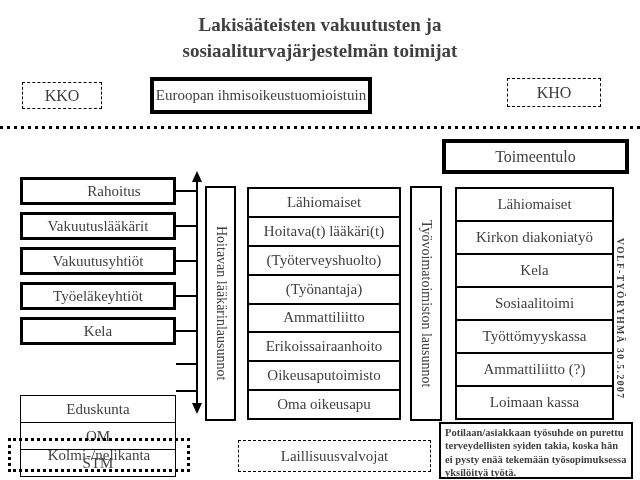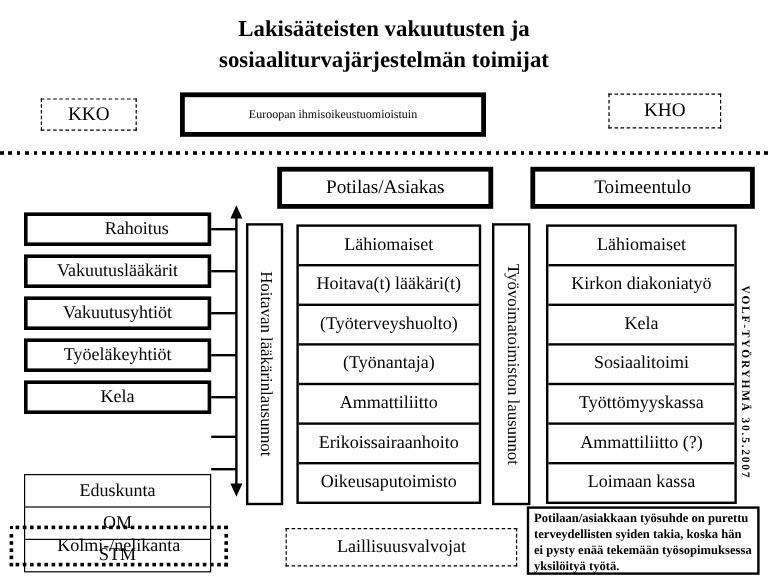--- a/index.html
+++ b/index.html
@@ -1,17 +1,17 @@
 <!DOCTYPE html>
 <html><head>
 <meta charset="utf-8">
 <style>
   html,body{margin:0;padding:0;background:#fff;}
   .stage{position:relative;width:640px;height:480px;background:#ffffff;
-         font-family:"Liberation Serif","DejaVu Serif",serif;color:#000000;overflow:hidden;}
+         font-family:"Liberation Serif","DejaVu Serif",serif;color:#404040;overflow:hidden;}
   .abs{position:absolute;box-sizing:border-box;}
   .ctr{display:flex;align-items:center;justify-content:center;text-align:center;}
   .title{left:0;right:0;top:12px;text-align:center;font-weight:bold;font-size:19px;line-height:26px;}
   .box-dash{border:1.5px dashed #000;font-size:16px;}
   .box-thick{border:4px solid #000;font-size:16px;}
   .box-dot{border:3px dotted #000;font-size:15px;}
   .lbox{left:20px;width:156px;height:28px;border:3px solid #000;font-size:15px;}
   .grp{left:20px;top:351px;width:156px;border:1.5px solid #000;margin-top:44px;}
   .grp .row{height:26px;font-size:15px;}
   .grp .row + .row{border-top:1.5px solid #000;}
@@ -36,27 +36,26 @@
 </head>
 <body>
 
 <div class="stage">
 
   <div class="abs title">
     <div>Lakisääteisten vakuutusten ja</div>
     <div>sosiaaliturvajärjestelmän  toimijat</div>
   </div>
 
-  <div class="abs ctr box-dash" style="left:34px;top:82px;width:80px;height:27px;">KKO</div>
-  <div class="abs ctr box-thick" style="left:150px;top:77px;width:255px;height:37px;font-size:10px;">Euroopan ihmisoikeustuomioistuin</div>
+  <div class="abs ctr box-dash" style="left:22px;top:82px;width:80px;height:27px;">KKO</div>
+  <div class="abs ctr box-thick" style="left:150px;top:77px;width:222px;height:37px;font-size:15px;">Euroopan ihmisoikeustuomioistuin</div>
   <div class="abs ctr box-dash" style="left:507px;top:78px;width:94px;height:29px;">KHO</div>
 
   <div class="abs dotline"></div>
 
-  <div class="abs ctr box-thick" style="left:231px;top:139px;width:180px;height:35px;">Potilas/Asiakas</div>
   <div class="abs ctr box-thick" style="left:442px;top:139px;width:187px;height:35px;">Toimeentulo</div>
 
   <div class="abs ctr lbox" style="top:177px;padding-left:32px;">Rahoitus</div>
   <div class="abs ctr lbox" style="top:212px;">Vakuutuslääkärit</div>
   <div class="abs ctr lbox" style="top:247px;text-align:right;">Vakuutusyhtiöt</div>
   <div class="abs ctr lbox" style="top:282px;">Työeläkeyhtiöt</div>
   <div class="abs ctr lbox" style="top:317px;">Kela</div>
 
   <div class="abs grp">
     <div class="row ctr">Eduskunta</div>
@@ -81,20 +80,21 @@
   <div class="abs vbox" style="left:410px;top:186px;width:32px;height:235px;">Työvoimatoimiston lausunnot</div>
 
   <div class="abs list" style="left:247px;top:187px;width:154px;height:233px;">
     <div class="cell">Lähiomaiset</div>
     <div class="cell">Hoitava(t) lääkäri(t)</div>
     <div class="cell">(Työterveyshuolto)</div>
     <div class="cell">(Työnantaja)</div>
     <div class="cell">Ammattiliitto</div>
     <div class="cell">Erikoissairaanhoito</div>
     <div class="cell">Oikeusaputoimisto</div>
+    <div class="cell">Oma oikeusapu</div>
   </div>
 
   <div class="abs list" style="left:455px;top:187px;width:159px;height:233px;">
     <div class="cell">Lähiomaiset</div>
     <div class="cell">Kirkon diakoniatyö</div>
     <div class="cell">Kela</div>
     <div class="cell">Sosiaalitoimi</div>
     <div class="cell">Työttömyyskassa</div>
     <div class="cell">Ammattiliitto (?)</div>
     <div class="cell">Loimaan kassa</div>

